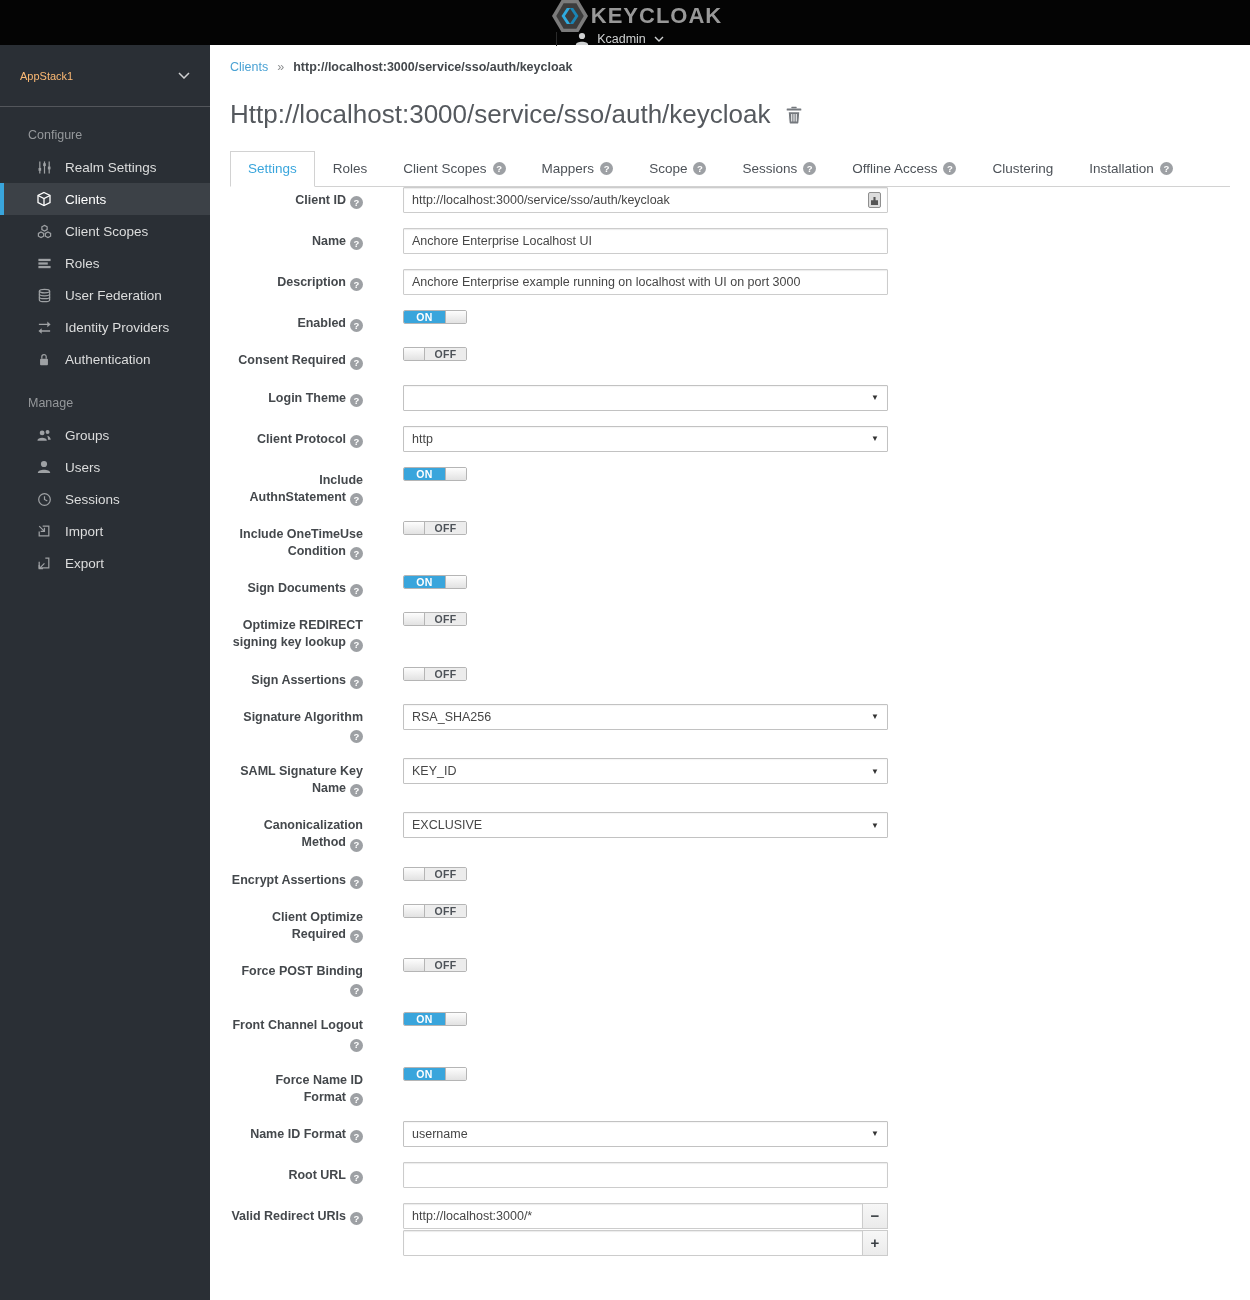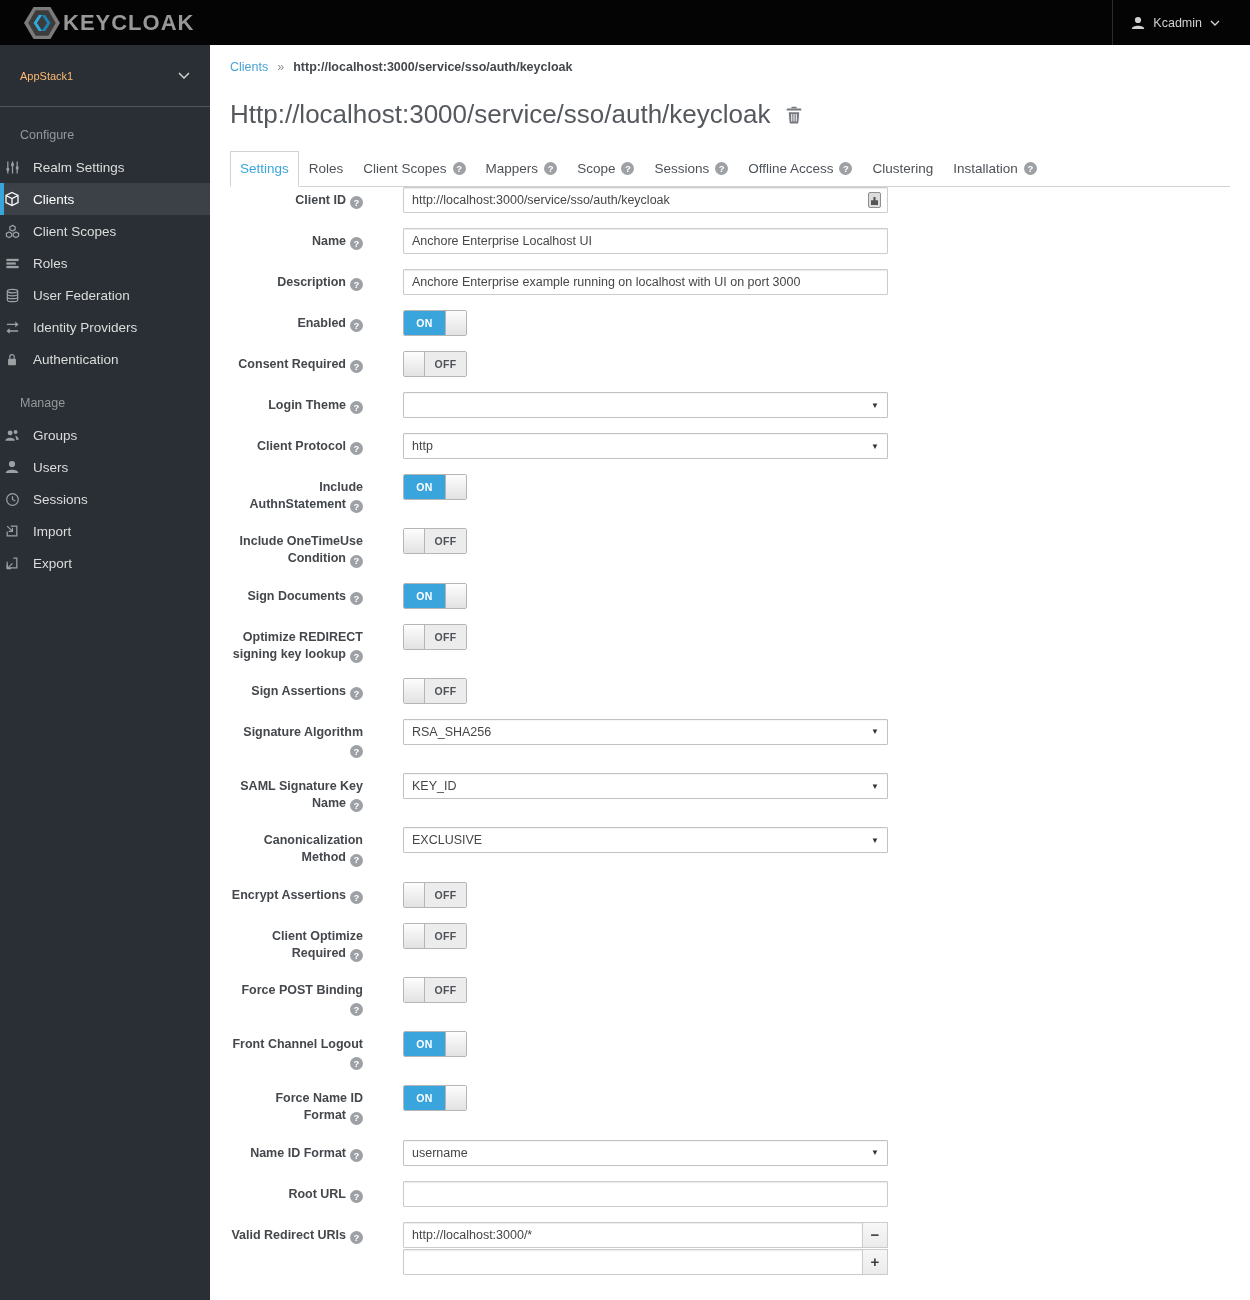--- a/index.html
+++ b/index.html
@@ -5,60 +5,60 @@
   * { box-sizing: border-box; }
   html,body { margin:0; padding:0; }
   body {
     width:1250px; height:1300px; position:relative; overflow:hidden;
     font-family:"Liberation Sans", sans-serif; background:#ffffff;
   }
 
   
   .navbar {
     position:absolute; top:0; left:0; right:0; height:45px;
-    background:#040404; display:flex; justify-content:space-between; align-items:center; z-index:20;
+    background:#040404; display:flex; justify-content:space-between; align-items:center; z-index:20;flex-direction:column;
   }
   .brand { display:flex; align-items:center; gap:3px; padding-left:24px; cursor:pointer; }
   .brand-text { color:#989898; font-size:22px; font-weight:bold; letter-spacing:1px; }
   .user-menu {
     height:45px; display:flex; align-items:center; gap:8px;
     padding:0 30px 0 18px; border-left:1px solid #2a2a2a; cursor:pointer;
   }
   .user-name { color:#cfd1d2; font-size:12.5px; }
 
   
   .sidebar { position:absolute; top:45px; left:0; bottom:0; width:210px; background:#2a2f35; }
   .realm {
     height:62px; display:flex; align-items:center; justify-content:space-between;
     padding:0 20px; border-bottom:1px solid #53565b; cursor:pointer;
   }
   .realm-name { color:#fdba74; font-size:11px; }
-  .section-title { color:#95989b; font-size:12.5px; padding:21px 20px 9px 20px; }
+  .section-title { color:#95989b; font-size:12.5px; padding:21px 20px 9px 28px; }
   .side-item {
     display:flex; align-items:center; height:32px; gap:13px;
-    border-left:4px solid transparent;
+    padding-left:32px; border-left:4px solid transparent;
     color:#dcdddd; font-size:13.5px; cursor:pointer; text-decoration:none;
   }
   .side-item.active { background:#3c4147; border-left-color:#39a5dc; color:#ffffff; }
   .s-icon { width:16px; height:16px; display:flex; align-items:center; justify-content:center; flex:none; }
 
   
   .content { position:absolute; left:210px; top:45px; right:0; bottom:0; background:#fff; padding:0 20px; }
   .breadcrumb { padding-top:15px; font-size:12.5px; display:flex; align-items:center; gap:9px; }
   .breadcrumb .crumb-link { color:#4aa2d4; text-decoration:none; cursor:pointer; }
   .crumb-sep { color:#8b8d8f; }
   .crumb-current { color:#44484c; font-weight:600; }
 
   .page-title-row { display:flex; align-items:center; gap:15px; margin-top:25px; }
   .page-title { font-size:26px; font-weight:300; color:#55595e; }
   .trash-btn { cursor:pointer; display:flex; align-items:center; }
 
   .tabs { display:flex; align-items:flex-end; margin-top:21px; border-bottom:1px solid #d2d2d2; }
   .tab {
-    padding:9px 9px 10px; font-size:13.5px; color:#4d5258; cursor:pointer;
+    padding:9px 17px 10px; font-size:13.5px; color:#4d5258; cursor:pointer;
     display:flex; align-items:center; gap:6px; border:1px solid transparent; margin-bottom:-1px;
   }
   .tab.active { background:#fff; border-color:#d2d2d2; border-bottom-color:#fff; color:#39a5dc; }
 
   .qicon {
     width:13px; height:13px; border-radius:50%; background:#9da0a4; color:#fff;
     font-size:9.5px; font-weight:bold; display:inline-flex; align-items:center; justify-content:center;
     line-height:1; flex:none; cursor:pointer;
   }
 
@@ -89,21 +89,21 @@
   }
 
   .selectbox {
     height:26px; border:1px solid #c2c2c2; border-radius:1px; background:#fff;
     display:flex; align-items:center; justify-content:space-between; padding:0 8px;
     font-size:12.5px; color:#464646; cursor:pointer; box-shadow:inset 0 1px 1px rgba(0,0,0,0.04);
   }
   .caret { font-size:8px; color:#333; }
 
   .switch {
-    width:64px; height:26px; border:1px solid #b5b5b5; border-radius:2px;
+    width:64px; height:14px; border:1px solid #b5b5b5; border-radius:2px;
     display:flex; overflow:hidden; cursor:pointer; background:#fff;
   }
   .switch.off { flex-direction:row-reverse; }
   .sw-handle { width:21px; flex:none; background:linear-gradient(#fdfdfd,#e2e2e2); }
   .switch.on  .sw-handle { border-left:1px solid #b5b5b5; }
   .switch.off .sw-handle { border-right:1px solid #b5b5b5; }
   .sw-label {
     flex:1; display:flex; align-items:center; justify-content:center;
     font-size:10.5px; font-weight:bold; letter-spacing:0.3px;
   }

